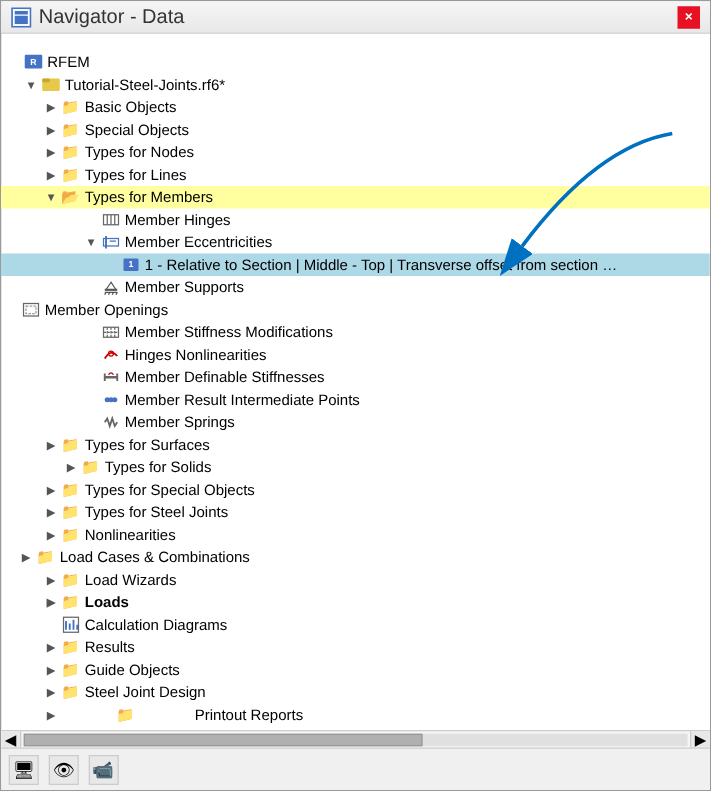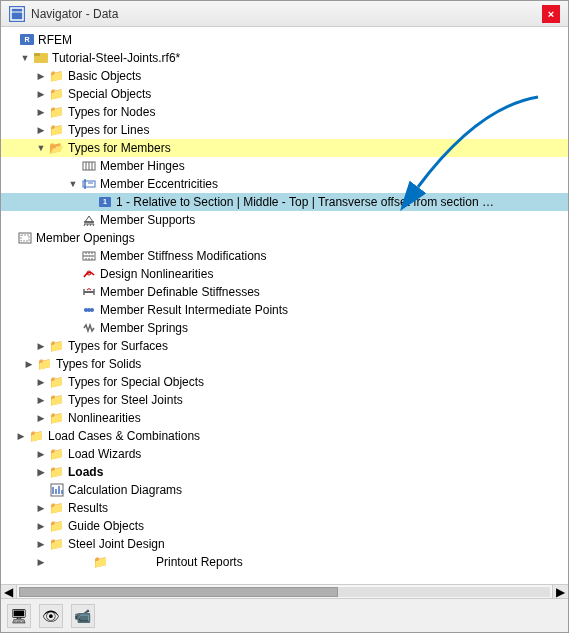--- a/index.html
+++ b/index.html
@@ -38,21 +38,21 @@
       height: 16px;
       background: #4472C4;
       display: flex;
       align-items: center;
       justify-content: center;
       color: white;
       font-size: 9px;
       font-weight: bold;
     }
     .title-text {
-      font-size: 12px;
+      font-size: 16px;
       color: #333;
     }
     .close-btn {
       width: 18px;
       height: 18px;
       background: #e81123;
       color: white;
       border: none;
       cursor: pointer;
       display: flex;
@@ -180,21 +180,21 @@
           <rect x="1" y="1" width="12" height="12" fill="none" stroke="#fff" stroke-width="1.5"></rect>
           <line x1="1" y1="5" x2="13" y2="5" stroke="#fff" stroke-width="1"></line>
         </svg>
       </div>
       <span class="title-text">Navigator - Data</span>
     </div>
     <button class="close-btn">×</button>
   </div>
 
   <div class="content">
-    <div class="tree-area" style="position:relative;">
+    <div class="tree-area" style="position:relative;margin-top:10px;">
 
       <svg class="arrow-svg" width="180" height="130" style="top:60px; right:10px;">
         <defs>
           <marker id="arrowhead" markerWidth="10" markerHeight="7" refX="0" refY="3.5" orient="auto">
             <polygon points="0 0, 10 3.5, 0 7" fill="#0070c0"></polygon>
           </marker>
         </defs>
         <path d="M 160 10 Q 100 20 40 100" fill="none" stroke="#0070c0" stroke-width="3" marker-end="url(#arrowhead)"></path>
       </svg>
 
@@ -328,21 +328,21 @@
       </div>
 
       <div class="tree-item" style="padding-left:64px;">
         <span class="arrow leaf"></span>
         <span class="folder-icon">
           <svg width="14" height="14" viewBox="0 0 14 14">
             <path d="M 2 10 Q 7 2 12 8" fill="none" stroke="#c00" stroke-width="1.5"></path>
             <circle cx="7" cy="6" r="2" fill="none" stroke="#c00" stroke-width="1"></circle>
           </svg>
         </span>
-        <span class="item-label">Design Nonlinearities</span>
+        <span class="item-label">Hinges Nonlinearities</span>
       </div>
 
       <div class="tree-item" style="padding-left:64px;">
         <span class="arrow leaf"></span>
         <span class="folder-icon">
           <svg width="14" height="14" viewBox="0 0 14 14">
             <line x1="2" y1="7" x2="12" y2="7" stroke="#666" stroke-width="2"></line>
             <line x1="2" y1="4" x2="2" y2="10" stroke="#666" stroke-width="1.5"></line>
             <line x1="12" y1="4" x2="12" y2="10" stroke="#666" stroke-width="1.5"></line>
             <path d="M5 5 Q7 2 9 5" fill="none" stroke="#c00" stroke-width="1"></path>
@@ -373,21 +373,21 @@
         </span>
         <span class="item-label">Member Springs</span>
       </div>
 
       <div class="tree-item" style="padding-left:32px;">
         <span class="arrow collapsed"></span>
         <span class="folder-icon icon-folder"></span>
         <span class="item-label">Types for Surfaces</span>
       </div>
 
-      <div class="tree-item" style="padding-left:20px;">
+      <div class="tree-item" style="padding-left:48px;">
         <span class="arrow collapsed"></span>
         <span class="folder-icon icon-folder"></span>
         <span class="item-label">Types for Solids</span>
       </div>
 
       <div class="tree-item" style="padding-left:32px;">
         <span class="arrow collapsed"></span>
         <span class="folder-icon icon-folder"></span>
         <span class="item-label">Types for Special Objects</span>
       </div>

